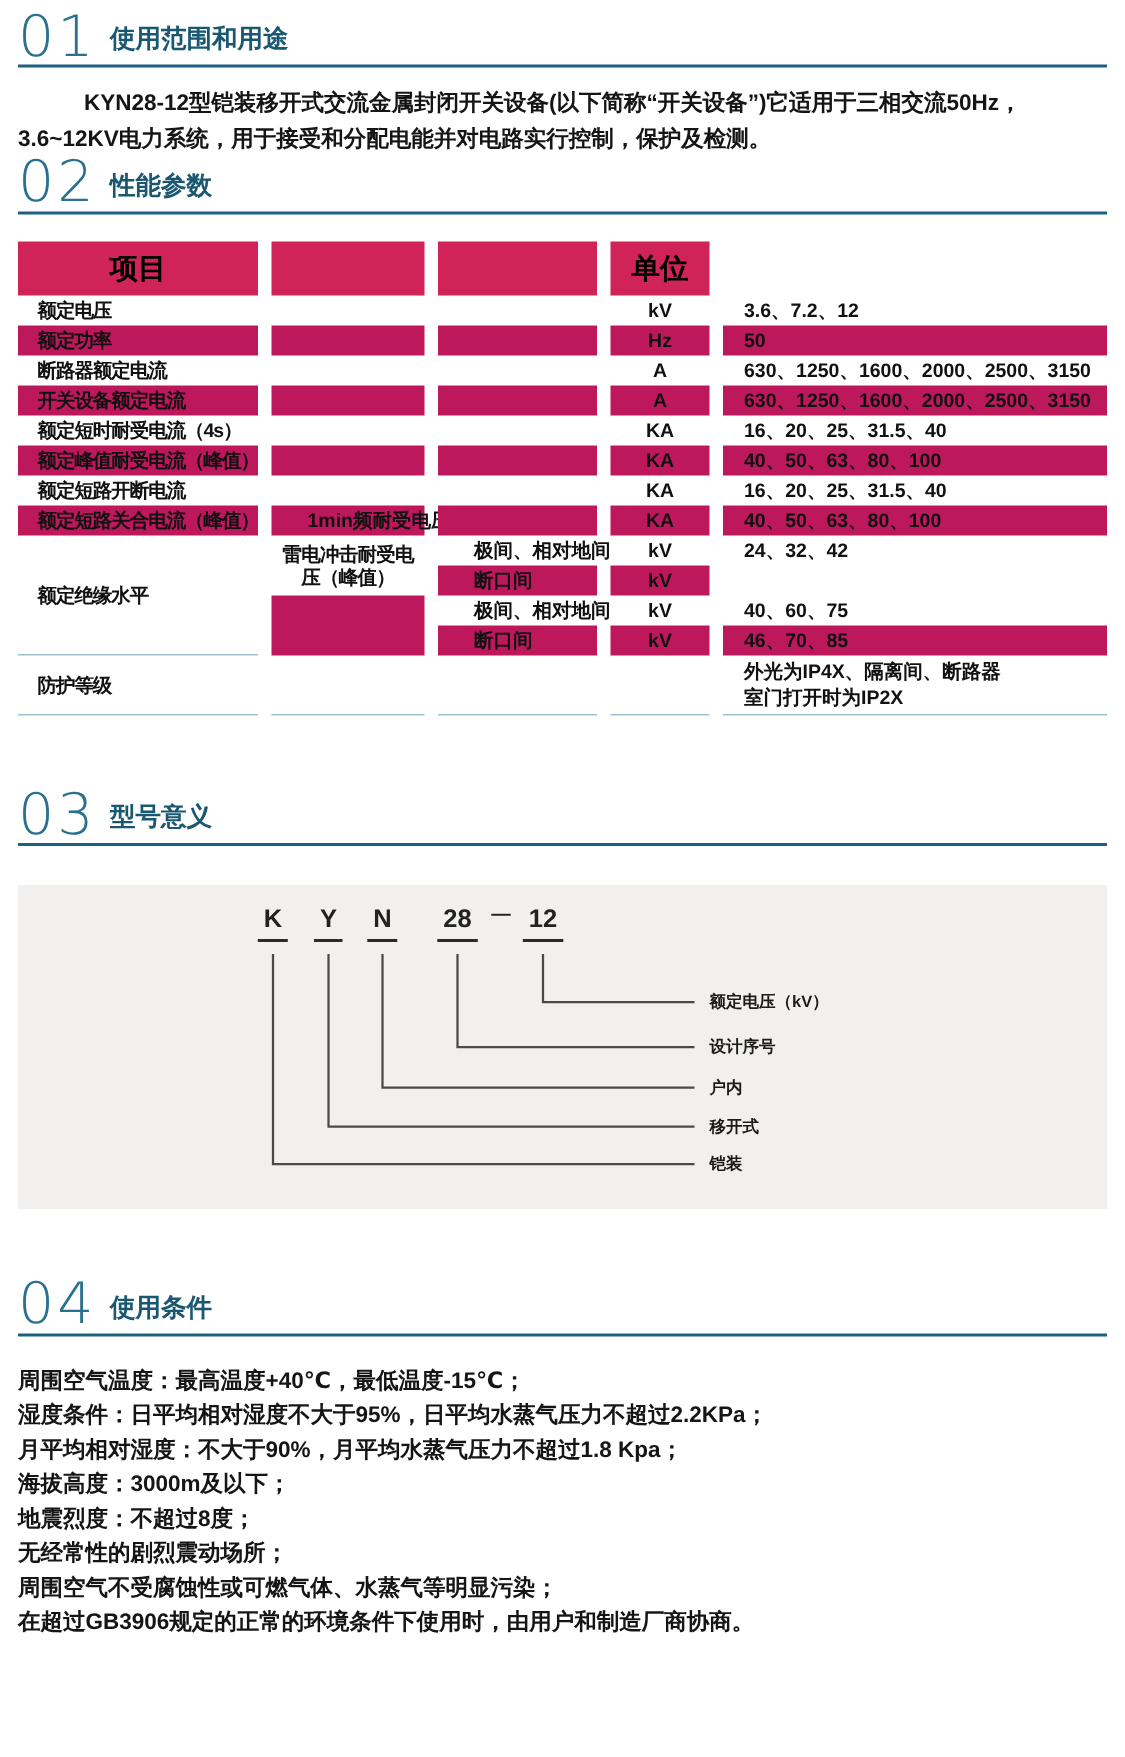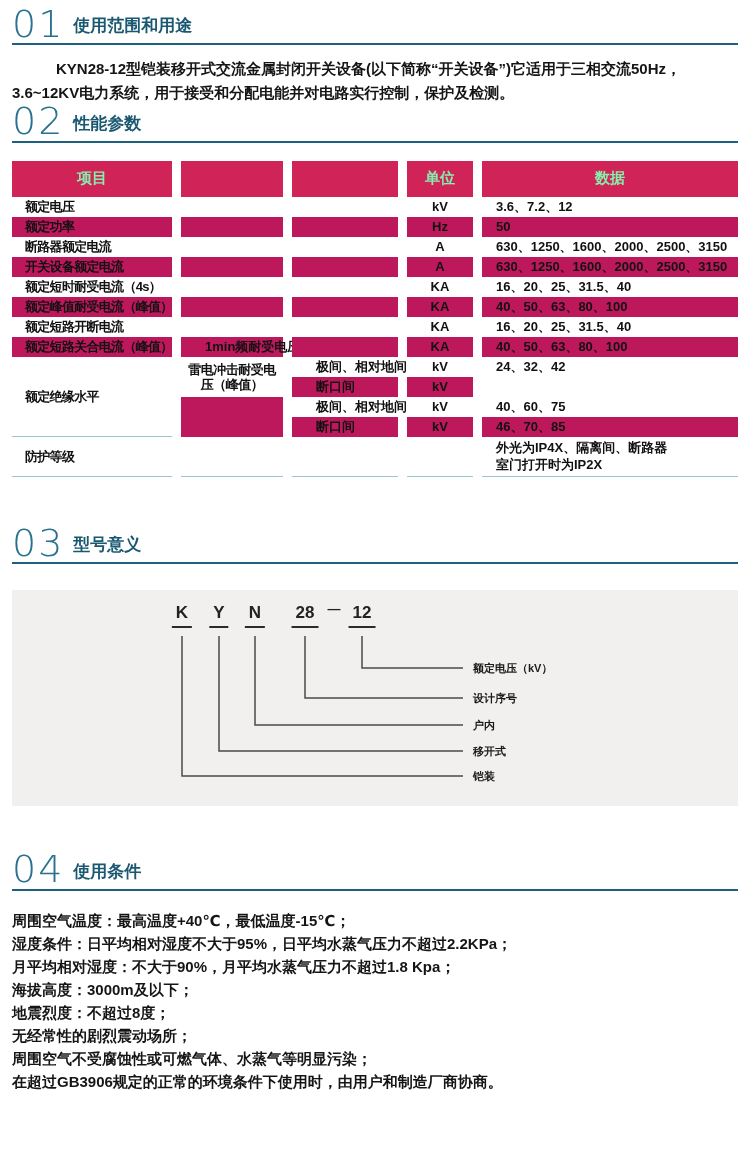--- a/index.html
+++ b/index.html
@@ -25,21 +25,21 @@
   }
   
   .sec2{}
   .spec-table{
     margin-top:18px;display:grid;
     grid-template-columns:160px 102px 106px 66px 1fr;
     grid-template-rows:36px repeat(12,20px) 40px;
     column-gap:9px;
   }
   .th{
-    background:#d02358;color:#86efac;font-size:15px;font-weight:bold;
+    background:#d02358;color:#000000;font-size:19px;font-weight:bold;
     display:flex;align-items:center;justify-content:center;
   }
   .td{
     display:flex;align-items:center;font-size:13px;font-weight:bold;color:#111;
     line-height:15px;
   }
   .item{padding-left:13px;white-space:nowrap;letter-spacing:-0.7px;}
   .unit{justify-content:center;text-align:center;}
   .data{padding-left:14px;white-space:nowrap;}
   .scope{padding-left:24px;white-space:nowrap;}
@@ -86,21 +86,20 @@
       <span class="sec-num">02</span>
       <span class="sec-title">性能参数</span>
     </div>
 
     <div class="spec-table">
 
       <div class="th" style="grid-area:1/1">项目</div>
       <div class="th" style="grid-area:1/2"></div>
       <div class="th" style="grid-area:1/3"></div>
       <div class="th" style="grid-area:1/4">单位</div>
-      <div class="th" style="grid-area:1/5">数据</div>
 
       <div class="td item" style="grid-area:2/1">额定电压</div>
       <div class="td unit" style="grid-area:2/4">kV</div>
       <div class="td data" style="grid-area:2/5">3.6、7.2、12</div>
 
       <div class="td item shaded" style="grid-area:3/1">额定功率</div>
       <div class="td shaded" style="grid-area:3/2"></div>
       <div class="td shaded" style="grid-area:3/3"></div>
       <div class="td unit shaded" style="grid-area:3/4">Hz</div>
       <div class="td data shaded" style="grid-area:3/5">50</div>

